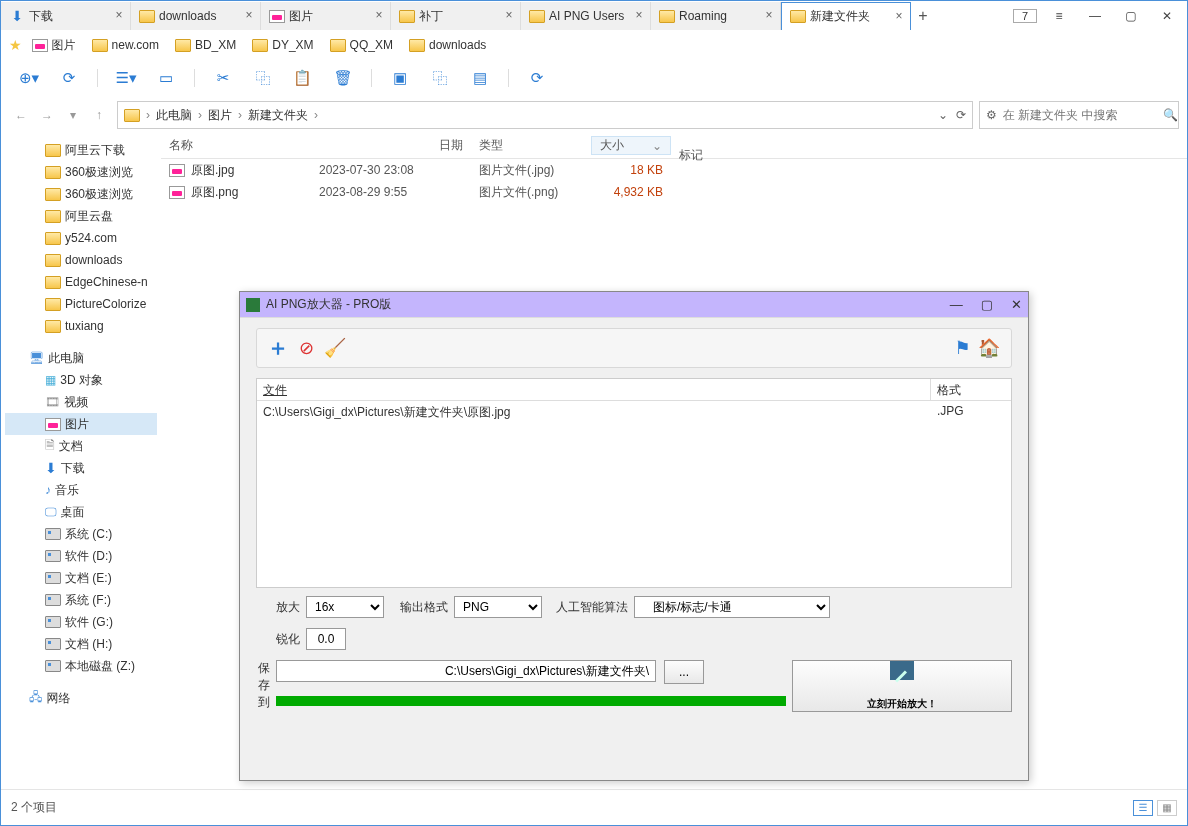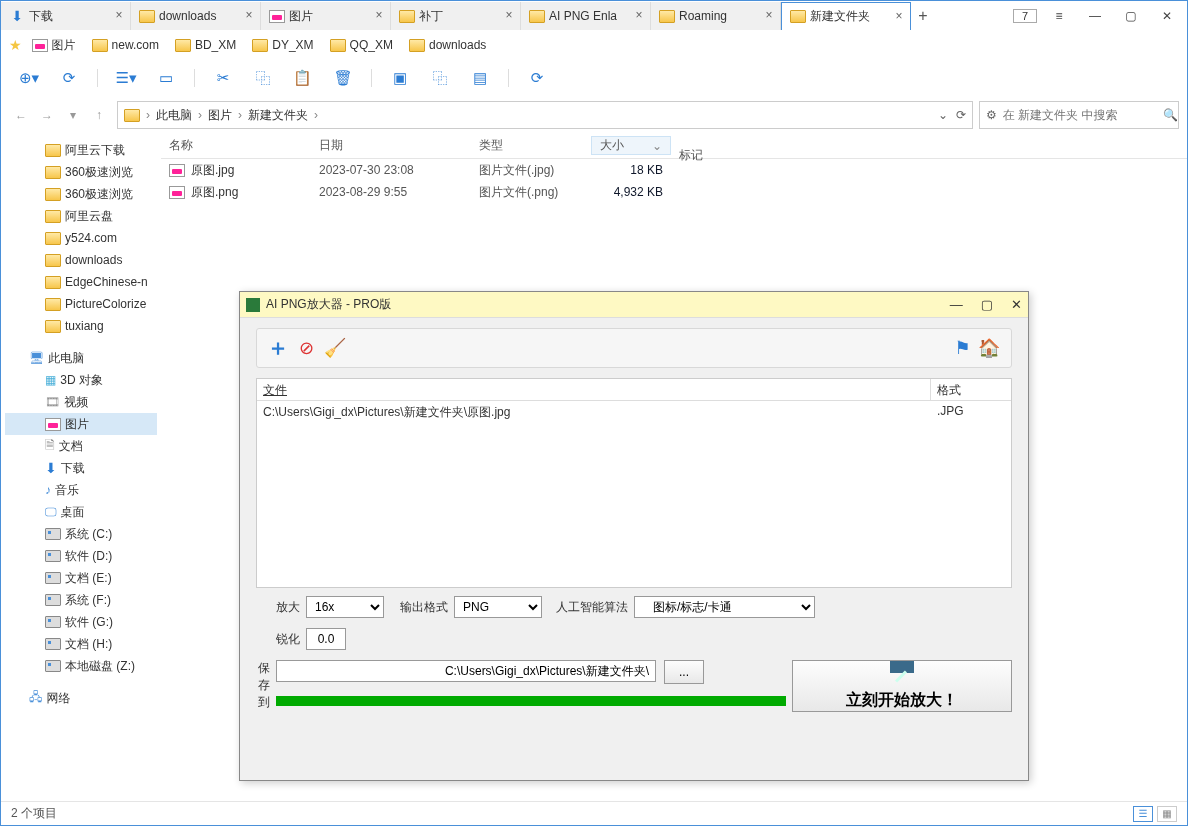--- a/index.html
+++ b/index.html
@@ -33,58 +33,58 @@
 .main { flex: 1; display: flex; min-height: 0; }
 .sidebar { width: 160px; border-right: 0; padding: 6px 4px; overflow-y: auto; }
 .tree-item { display: flex; align-items: center; height: 22px; padding-left: 24px; gap: 4px; font-size: 12px; color: #333; white-space: nowrap; overflow: hidden; }
 .tree-item.indent2 { padding-left: 40px; }
 .tree-item.selected { background: #d6e8f7; }
 .tree-spacer { height: 10px; }
 .content { flex: 1; display: flex; flex-direction: column; position: relative; }
 .col-headers { height: 26px; display: flex; align-items: center; border-bottom: 1px solid #e5e5e5; font-size: 12px; color: #555; }
 .col { padding: 0 8px; }
 .col.name { width: 150px; }
-.col.date { width: 160px; }
+.col.date { width: 160px; text-align: right; }
 .col.type { width: 120px; }
 .col.size { width: 80px; text-align: right; background: #eef5fb; border: 1px solid #cde3f5; display:flex; align-items:center; justify-content:space-between; }
 .col.tag { width: 80px; margin-top: 20px; }
 .file-rows { }
 .file-row { height: 22px; display: flex; align-items: center; font-size: 12px; color: #333; }
 .file-row .fc { padding: 0 8px; }
 .file-row .name { width: 150px; display:flex; align-items:center; gap:6px; }
 .file-row .date { width: 160px; color: #555; }
 .file-row .type { width: 120px; color: #555; }
-.file-row .size { width: 80px; text-align: right; color: #0f172a; }
-.status { height: 24px; border-top: 1px solid #e5e5e5; display: flex; align-items: center; padding: 0 10px; font-size: 12px; color: #555; }
+.file-row .size { width: 80px; text-align: right; color: #c2410c; }
+.status { height: 36px; border-top: 1px solid #e5e5e5; display: flex; align-items: center; padding: 0 10px; font-size: 12px; color: #555; }
 .status-right { margin-left:auto; display:flex; gap:4px; }
 .view-btn { width:20px; height:16px; border:1px solid #4a90d9; display:flex; align-items:center; justify-content:center; color:#4a90d9; font-size:10px; }
 
 .dialog { position: absolute; left: 239px; top: 291px; width: 790px; height: 490px; border: 1px solid #888; background: #f0f0f0; box-shadow: 2px 2px 8px rgba(0,0,0,0.2); display:flex; flex-direction:column; }
-.dlg-title { height: 26px; background: #fef9c3; display: flex; align-items: center; padding: 0 6px; gap: 6px; border-bottom: 1px solid #ddd; }
+.dlg-title { height: 26px; background: #c4b5fd; display: flex; align-items: center; padding: 0 6px; gap: 6px; border-bottom: 1px solid #ddd; }
 .dlg-title-text { font-size: 12px; color: #333; }
 .dlg-winbtns { margin-left:auto; display:flex; gap:18px; color:#333; font-size:13px; }
 .dlg-toolbar { margin: 10px 16px; height: 40px; background: #f6f6f6; border: 1px solid #d8d8d8; border-radius: 3px; display:flex; align-items:center; padding: 0 10px; gap:10px; }
 .dlg-tb-right { margin-left:auto; display:flex; gap:8px; }
 .dlg-list { margin: 0 16px; border: 1px solid #ccc; background: #fff; height: 210px; }
 .dlg-list-header { display:flex; height:22px; border-bottom:1px solid #ddd; font-size:12px; color:#333; }
 .dlg-lh { padding:3px 6px; border-right:1px solid #ddd; }
 .dlg-lh.file { flex:1;text-decoration:underline; }
 .dlg-lh.fmt { width: 80px; border-right:none; }
 .dlg-list-row { display:flex; font-size:12px; color:#333; }
 .dlg-lc { padding:3px 6px; }
 .dlg-lc.file { flex:1; }
 .dlg-lc.fmt { width: 80px; }
 .dlg-form { margin: 8px 16px 0; font-size:12px; color:#333; }
 .dlg-row { display:flex; align-items:center; gap:6px; margin-bottom:10px; }
 .dlg-label { width: 44px; text-align: right; }
 .dlg-label-w { width: 58px; text-align: right; }
 .dlg-select { border:1px solid #999; background:#fff; height:22px; padding:0 4px; font-size:12px; }
 .dlg-input { border:1px solid #999; background:#fff; height:22px; padding:0 6px; font-size:12px; }
 .dlg-browse { border:1px solid #999; background:linear-gradient(#fdfdfd,#e8e8e8); height:24px; padding:0 14px; font-size:12px; }
-.dlg-go { border:1px solid #999; background:linear-gradient(#fdfdfd,#e8e8e8); width: 220px; height: 52px; display:flex; flex-direction:column; align-items:center; justify-content:center; gap:17px; font-weight:bold; font-size:16px; }
+.dlg-go { border:1px solid #999; background:linear-gradient(#fdfdfd,#e8e8e8); width: 220px; height: 52px; display:flex; flex-direction:column; align-items:center; justify-content:center; gap:17px; font-weight:bold; font-size:10px; }
 .dlg-progress { height: 10px; background: #0a0; margin-top: 4px; width: 510px; }
 .folder-icon { width:16px; height:13px; background: linear-gradient(#ffe9a6,#f7c64b); border:1px solid #d4a023; border-radius:1px; display:inline-block; }
 .drive-icon { width:16px; height:12px; background:#ddd; border:1px solid #888; border-radius:1px; display:inline-block; position:relative; }
 .drive-icon::after { content:""; position:absolute; left:2px; top:2px; width:3px; height:3px; background:#4a90d9; }
 .img-icon { width:16px; height:13px; background:#fff; border:1px solid #999; display:inline-block; position:relative; }
 .img-icon::after { content:""; position:absolute; left:2px; top:4px; width:10px; height:5px; background:#f29; border-radius:1px; }
 .star-icon { color:#f5c642; font-size:14px; }
 .dl-icon { color:#2b7cd3; font-size:14px; }
 </style>
 </head>
@@ -116,21 +116,21 @@
         <span class="tab-icon">
           <span class="folder-icon"></span>
         </span>
         <span class="tab-label">补丁</span>
         <span class="tab-close">×</span>
       </div>
     <div class="tab inactive">
         <span class="tab-icon">
           <span class="folder-icon"></span>
         </span>
-        <span class="tab-label">AI PNG Enla</span>
+        <span class="tab-label">AI PNG Users</span>
         <span class="tab-close">×</span>
       </div>
     <div class="tab inactive">
         <span class="tab-icon">
           <span class="folder-icon"></span>
         </span>
         <span class="tab-label">Roaming</span>
         <span class="tab-close">×</span>
       </div>
     <div class="tab active">
@@ -403,21 +403,21 @@
       <div class="dlg-lc fmt">.JPG</div>
     </div>
   </div>
   <div class="dlg-form">
     <div class="dlg-row">
       <span class="dlg-label">放大</span>
       <select class="dlg-select" style="width:78px;"><option>16x</option></select>
       <span class="dlg-label-w">输出格式</span>
       <select class="dlg-select" style="width:88px;"><option>PNG</option></select>
       <span style="width:80px;text-align:right;">人工智能算法</span>
-      <select class="dlg-select" style="width:181px;padding-left:14px;"><option>图标/标志/卡通</option></select>
+      <select class="dlg-select" style="width:196px;padding-left:14px;"><option>图标/标志/卡通</option></select>
     </div>
     <div class="dlg-row">
       <span class="dlg-label">锐化</span>
       <input class="dlg-input" style="width: 40px; text-align: center;" value="0.0">
     </div>
     <div class="dlg-row" style="align-items:flex-start;">
       <span class="dlg-label">保存到</span>
       <div style="display:flex;flex-direction:column;gap:8px;">
         <div style="display:flex;gap:8px;">
           <input class="dlg-input" style="width: 380px; text-align: right;" value="C:\Users\Gigi_dx\Pictures\新建文件夹\">

